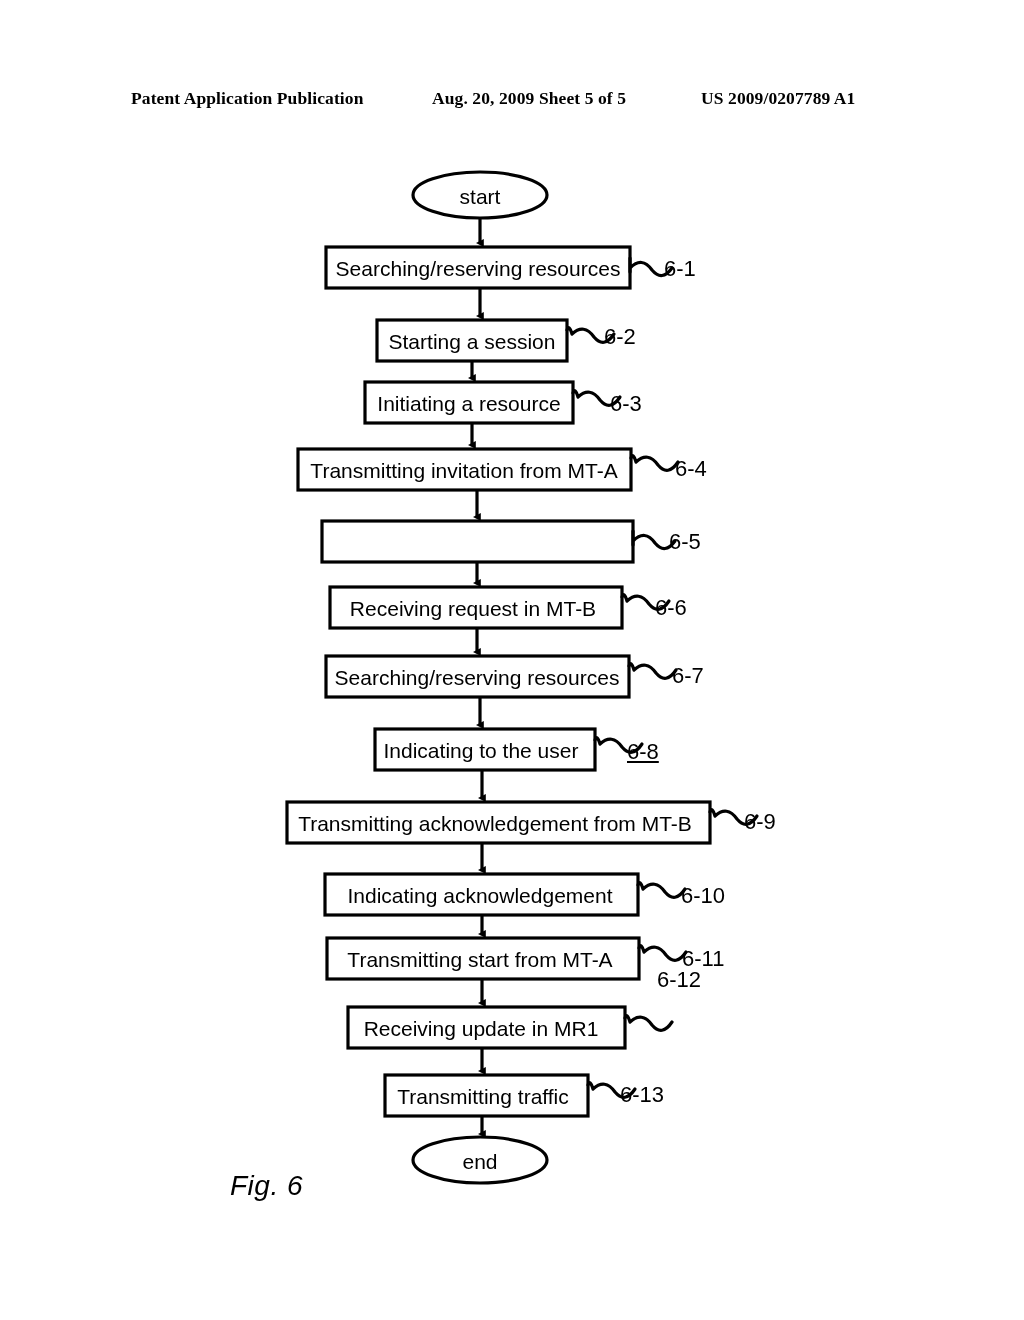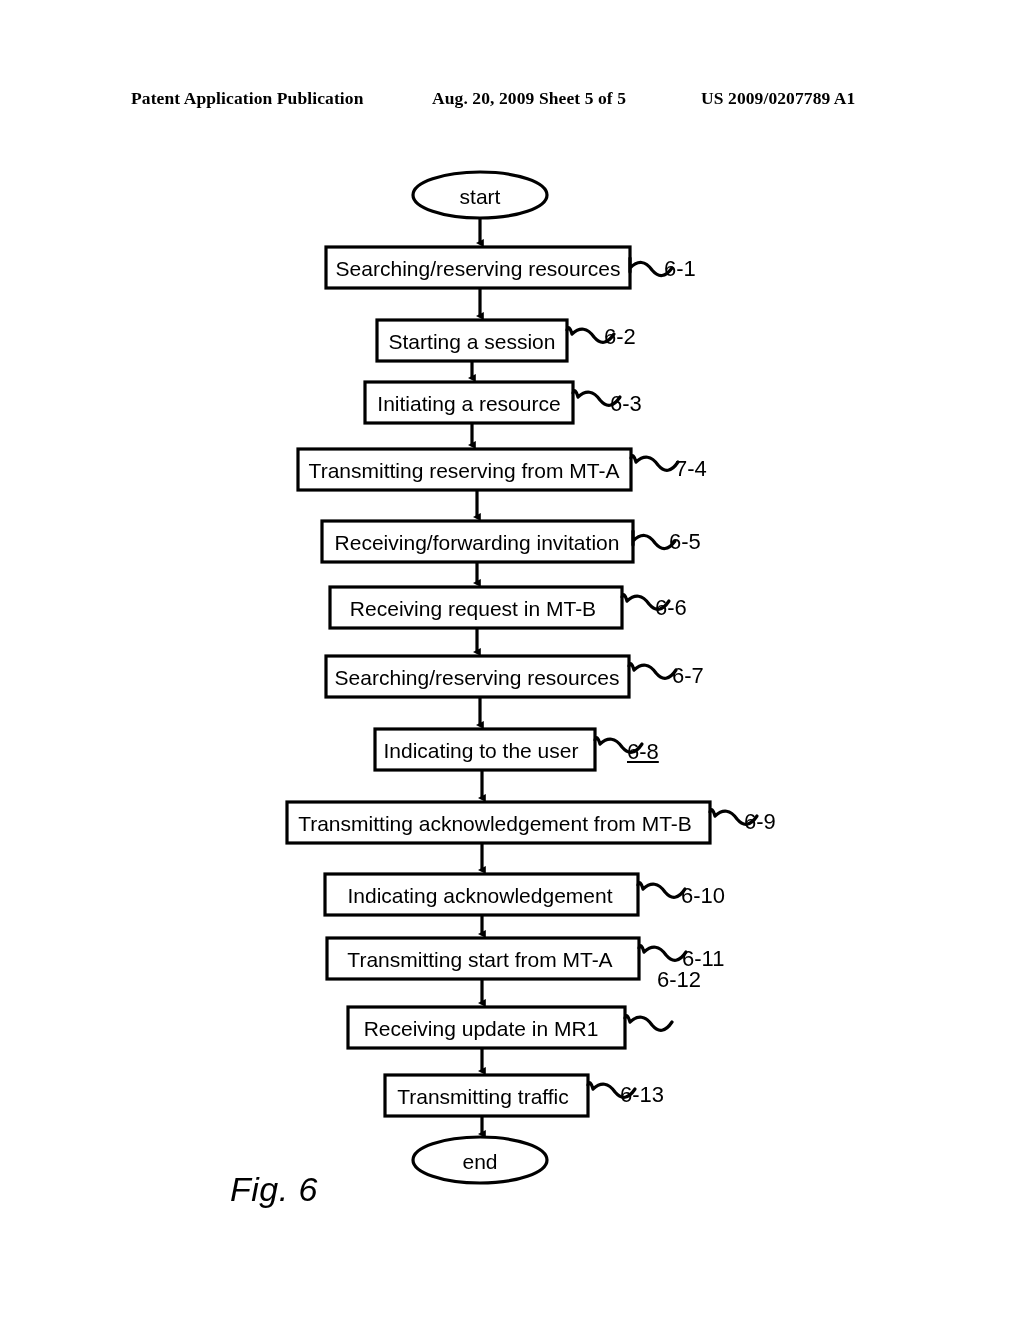--- a/index.html
+++ b/index.html
@@ -70,21 +70,21 @@
     white-space: nowrap;
     transform: translateY(-50%);
   }
   #fig-caption {
     position: absolute;
     left: 230px;
     top: 1170px;
     font-family: "Liberation Sans", sans-serif;
     font-style: italic;
     font-weight: normal;
-    font-size: 34px;
+    font-size: 28px;
     letter-spacing: 0.5px;
     color: #000;
   }
 </style>
 </head>
 <body>
 
 <div id="patent-header">
   <span class="hdr-left">Patent Application Publication</span>
   <span class="hdr-mid">Aug. 20, 2009  Sheet 5 of 5</span>
@@ -154,35 +154,34 @@
       <path d="M588,1085 q2,-6 5,4 M593,1089 q12,-11 22,3 q10,12 20,-3"></path>
     </g>
   </svg>
 
   <div class="node-label" style="left:480px; top:196px;">start</div>
   <div class="node-label" style="left:480px; top:1161px;">end</div>
 
   <div class="node-label" style="left:478px; top:268px;">Searching/reserving resources</div>
   <div class="node-label" style="left:472px; top:341px;">Starting a session</div>
   <div class="node-label" style="left:469px; top:403px;">Initiating a resource</div>
-  <div class="node-label" style="left:464px; top:470px;">Transmitting reserving from MT-A</div>
-  <div class="node-label" style="left:477px; top:542px;">Receiving/forwarding invitation</div>
+  <div class="node-label" style="left:464px; top:470px;">Transmitting invitation from MT-A</div>
   <div class="node-label" style="left:473px; top:608px;">Receiving request in MT-B</div>
   <div class="node-label" style="left:477px; top:677px;">Searching/reserving resources</div>
   <div class="node-label" style="left:481px; top:750px;">Indicating to the user</div>
   <div class="node-label" style="left:495px; top:823px;">Transmitting acknowledgement from MT-B</div>
   <div class="node-label" style="left:480px; top:895px;">Indicating acknowledgement</div>
   <div class="node-label" style="left:480px; top:959px;">Transmitting start from MT-A</div>
   <div class="node-label" style="left:481px; top:1028px;">Receiving update in MR1</div>
   <div class="node-label" style="left:483px; top:1096px;">Transmitting traffic</div>
 
   <div class="ref-label" style="left:664px; top:269px;">6-1</div>
   <div class="ref-label" style="left:604px; top:337px;">6-2</div>
   <div class="ref-label" style="left:610px; top:404px;">6-3</div>
-  <div class="ref-label" style="left:675px; top:469px;">7-4</div>
+  <div class="ref-label" style="left:675px; top:469px;">6-4</div>
   <div class="ref-label" style="left:669px; top:542px;">6-5</div>
   <div class="ref-label" style="left:655px; top:608px;">6-6</div>
   <div class="ref-label" style="left:672px; top:676px;">6-7</div>
   <div class="ref-label" style="left:627px; top:752px;text-decoration:underline;">6-8</div>
   <div class="ref-label" style="left:744px; top:822px;">6-9</div>
   <div class="ref-label" style="left:681px; top:896px;">6-10</div>
   <div class="ref-label" style="left:682px; top:959px;">6-11</div>
   <div class="ref-label" style="left:657px; top:980px;">6-12</div>
   <div class="ref-label" style="left:620px; top:1095px;">6-13</div>
 

